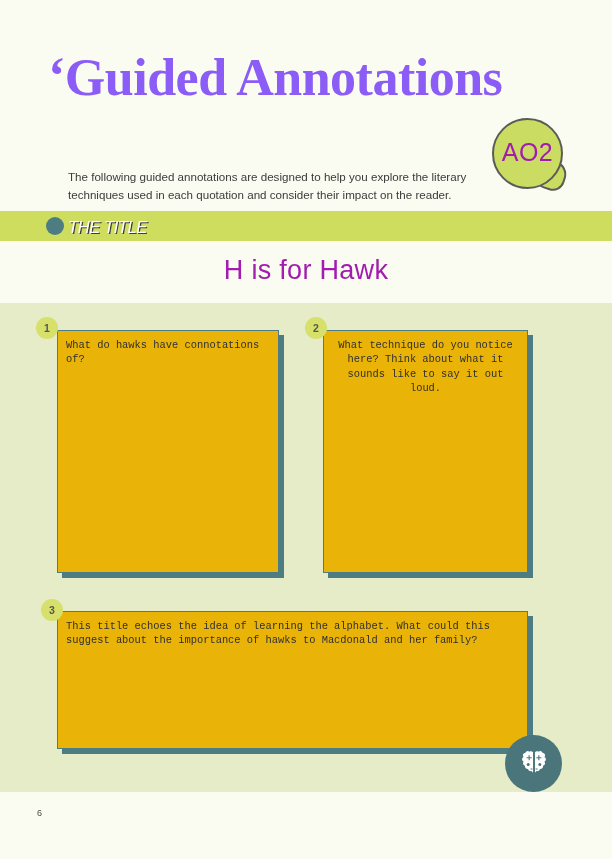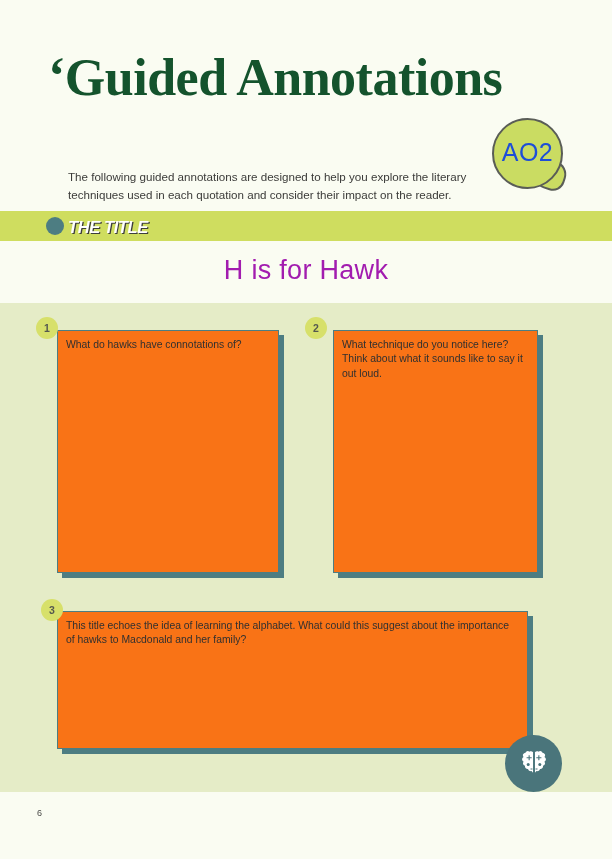--- a/index.html
+++ b/index.html
@@ -32,21 +32,21 @@
   }
 
   .page-title {
     position: absolute;
     left: 48px;
     top: 52px;
     font-family: "Liberation Serif", serif;
     font-weight: bold;
     font-size: 52px;
     line-height: 1;
-    color: #14532d;
+    color: #8b5cf6;
     letter-spacing: -0.5px;
     white-space: nowrap;
   }
   .page-title .qmark {
     font-family: "Liberation Serif", serif;
     font-size: 52px;
     display: inline-block;
     transform: translateY(-2px);
   }
 
@@ -89,21 +89,21 @@
     border-radius: 50%;
     background: #cadc62;
     border: 2.5px solid #5a5d57;
     box-sizing: border-box;
     display: flex;
     align-items: center;
     justify-content: center;
   }
   .ao-badge .ao-label {
     font-size: 25px;
-    color: #1d4ed8;
+    color: #a21caf;
     letter-spacing: 0.5px;
     line-height: 1;
     padding-bottom: 2px;
   }
 
   
   .section-banner {
     position: absolute;
     left: 0;
     top: 211px;
@@ -118,21 +118,21 @@
     width: 18px;
     height: 18px;
     border-radius: 50%;
     background: #4d7d82;
   }
   .section-banner .banner-label {
     position: absolute;
     left: 68px;
     top: 7px;
     font-size: 16.5px;
-    font-weight: bold;
+    font-weight: normal;
     font-style: italic;
     letter-spacing: -0.4px;
     color: #ffffff;
     text-shadow: 1.2px 1.2px 0 #3d3d3b;
   }
 
   
   .quote-strip {
     position: absolute;
     left: 0;
@@ -159,36 +159,37 @@
     top: 303px;
     width: 612px;
     height: 489px;
     background: #e5ecc7;
   }
 
   
   .qbox {
     position: absolute;
     box-sizing: border-box;
-    background: #f97316;
+    background: #eab308;
     border: 1.5px solid #4d7d82;
     box-shadow: 5px 5px 0 0 #4d7d82;
+    font-family: Liberation Mono, monospace;
   }
   .qbox .prompt {
     position: absolute;
     left: 8px;
     top: 7px;
     right: 8px;
     font-size: 10.4px;
     line-height: 1.38;
     color: #303030;
   }
 
   .qbox-1 { left: 57px;  top: 27px;  width: 222px; height: 243px; }
-  .qbox-2 { left: 333px; top: 27px;  width: 205px; height: 243px; }
+  .qbox-2 { left: 323px; top: 27px;  width: 205px; height: 243px; text-align: center; }
   .qbox-3 { left: 57px;  top: 308px; width: 471px; height: 138px; }
 
   
   .num-badge {
     position: absolute;
     width: 22px;
     height: 22px;
     border-radius: 50%;
     background: #d7e06a;
     color: #55584f;

